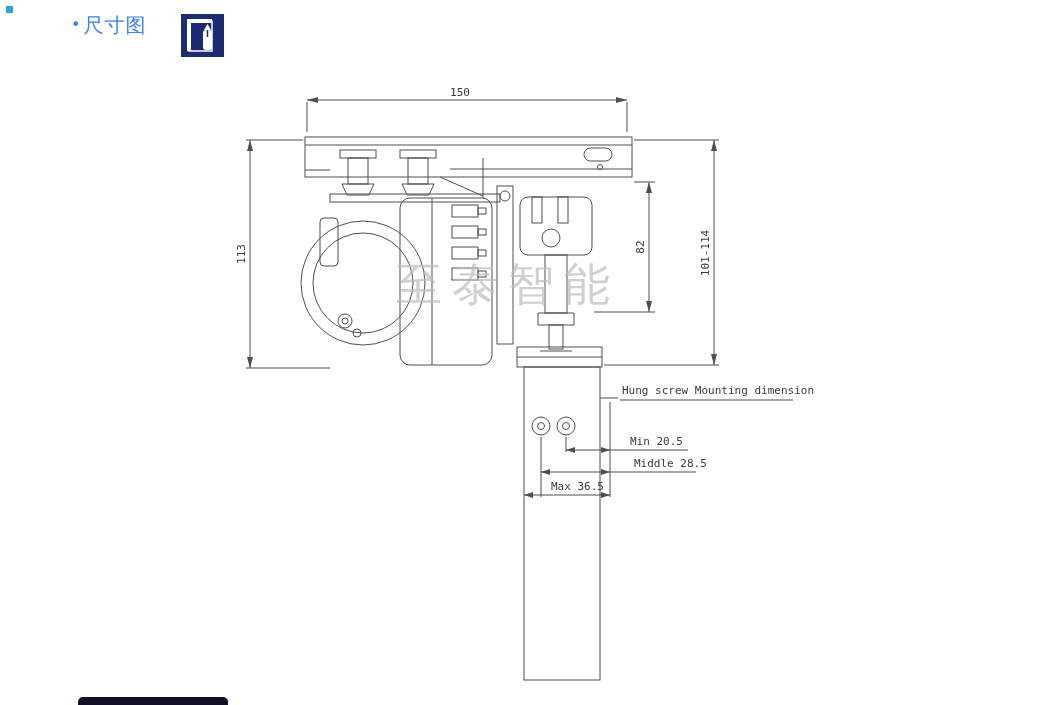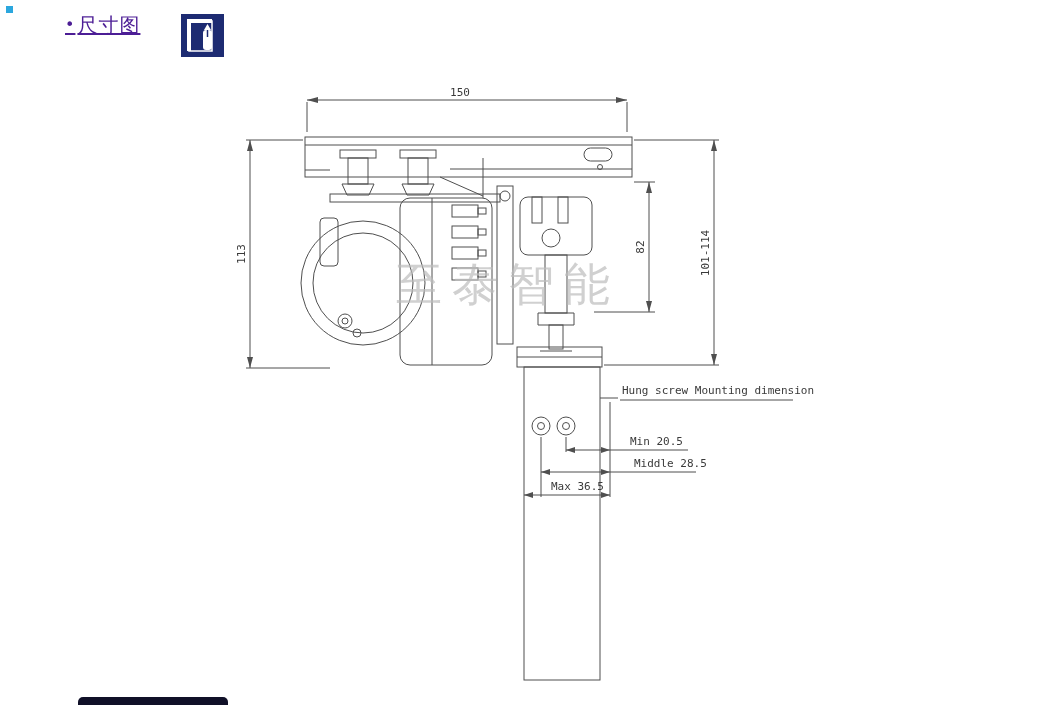--- a/index.html
+++ b/index.html
@@ -9,24 +9,23 @@
     font-family:"DejaVu Sans", sans-serif;
     position:relative;
     overflow:hidden;
   }
   .page { position:absolute; inset:0; }
   .corner-mark {
     position:absolute; left:6px; top:6px; width:7px; height:7px;
     background:#2BA7DE;
   }
   .header-title {
-    position:absolute; left:65px; top:12px;
-    font-size:20px; color:#4c1d95; letter-spacing:1px;
+    position:absolute; left:71px; top:12px;
+    font-size:20px; color:#3b82f6; letter-spacing:1px;
     white-space:nowrap;
-    text-decoration:underline;
   }
   .header-title .bullet { font-size:16px; vertical-align:2px; margin-right:2px; }
   .doc-icon {
     position:absolute; left:181px; top:14px; width:43px; height:43px;
     background:#1d2b72;
   }
   svg.drawing { position:absolute; left:0; top:0; }
   .geom { stroke:#4f4f4f; stroke-width:1; fill:none; }
   .arr { fill:#4f4f4f; stroke:none; }
   .dim-text {

